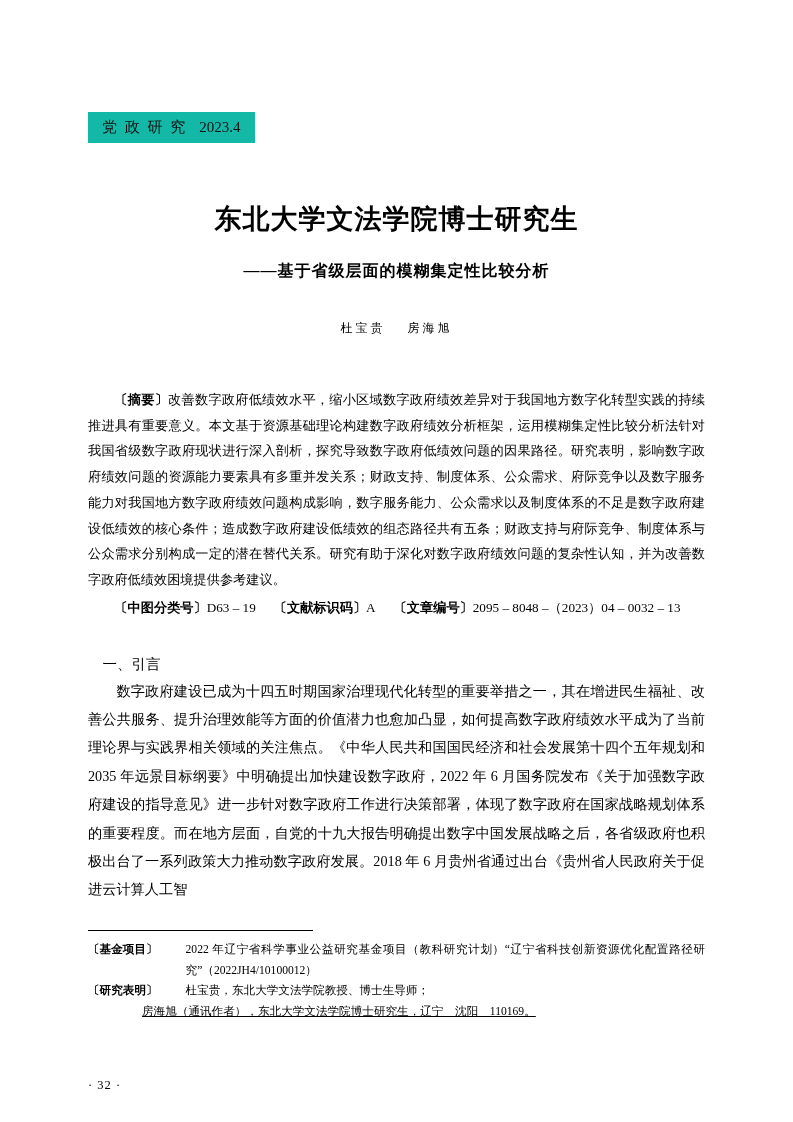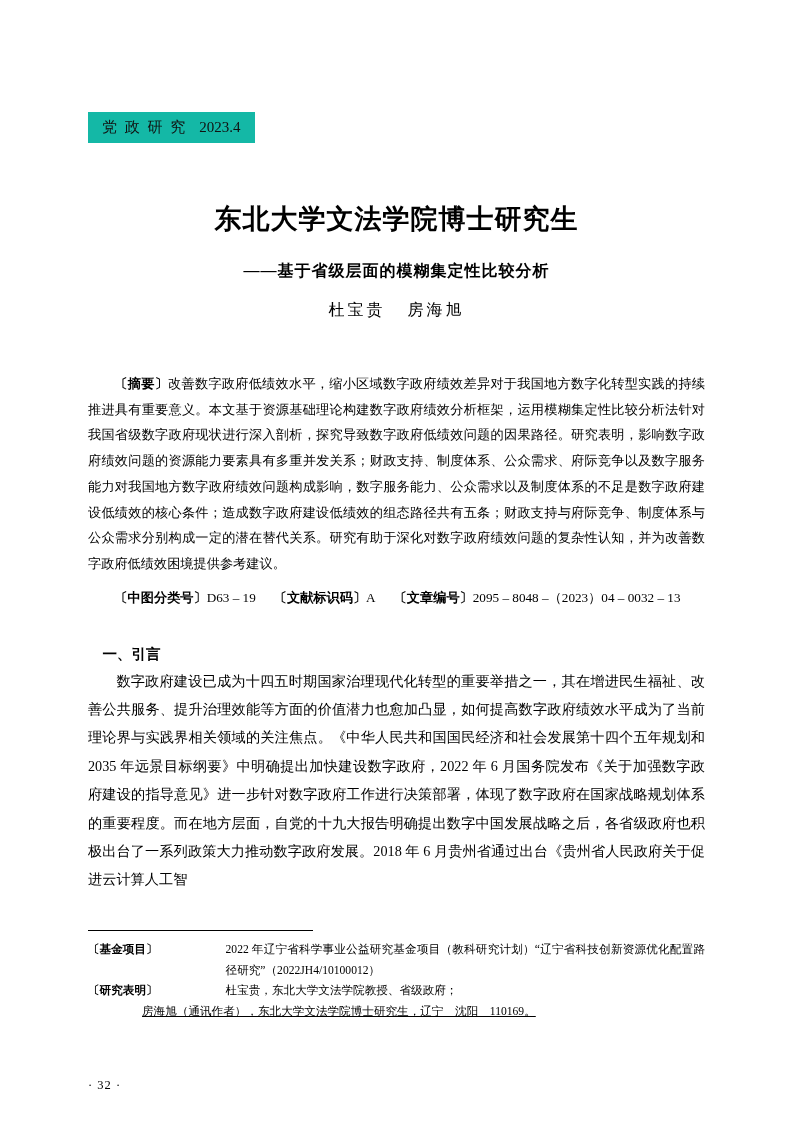--- a/index.html
+++ b/index.html
@@ -48,23 +48,23 @@
   }
   .title-sub {
     margin-top: 24px;
     text-align: center;
     font-size: 16px;
     font-family: "Liberation Serif", serif;
     font-weight: bold;
     letter-spacing: 1px;
   }
   .authors {
-    margin-top: 18px;
+    margin-top: 38px;
     text-align: center;
-    font-size: 16px;
+    font-size: 12px;
     letter-spacing: 3px;
   }
   .authors .sep {
     display: inline-block;
     width: 22px;
   }
   .abstract-block {
     margin-top: 50px;
     font-size: 13.2px;
     line-height: 1.95;
@@ -80,36 +80,36 @@
   .kw-line {
     margin-top: 8px;
     font-size: 13.2px;
     line-height: 1.95;
     text-indent: 2em;
   }
   .kw-line .lab {
     font-weight: bold;
   }
   .clsline {
-    margin-top: 8px;
+    margin-top: 2px;
     font-size: 13.2px;
     line-height: 1.95;
     text-indent: 2em;
   }
   .clsline .lab {
     font-weight: bold;
   }
   .clsline .gap {
     display: inline-block;
     width: 18px;
   }
   .section-head {
     margin-top: 34px;
     font-size: 14.5px;
-    font-weight: bold;
+    font-weight: normal;
     text-indent: 1em;
     font-family: "DejaVu Sans", sans-serif;
   }
   .body-para {
     margin-top: 3px;
     font-size: 14.2px;
     line-height: 2.0;
     text-align: justify;
     text-justify: inter-ideograph;
     text-indent: 2em;
@@ -127,21 +127,20 @@
     left: 88px;
     right: 88px;
     top: 940px;
     font-size: 11.6px;
     line-height: 1.78;
   }
   .fn-row {
     display: flex;
     align-items: flex-start;
     text-align: justify;
-    gap: 40px;
   }
   .fn-lab {
     flex: 0 0 auto;
     font-weight: bold;
     white-space: nowrap;
   }
   .fn-txt {
     flex: 1 1 auto;
     margin-left: 28px;
   }
@@ -191,20 +190,20 @@
 
   <div class="footnote-rule"></div>
 
   <div class="footnotes">
     <div class="fn-row">
       <span class="fn-lab">〔基金项目〕</span>
       <span class="fn-txt">2022 年辽宁省科学事业公益研究基金项目（教科研究计划）“辽宁省科技创新资源优化配置路径研究”（2022JH4/10100012）</span>
     </div>
     <div class="fn-row">
       <span class="fn-lab">〔研究表明〕</span>
-      <span class="fn-txt">杜宝贵，东北大学文法学院教授、省级政府；</span>
+      <span class="fn-txt">杜宝贵，东北大学文法学院教授、博士生导师；</span>
     </div>
     <div class="fn-sub">房海旭（通讯作者），东北大学文法学院博士研究生，辽宁　沈阳　110169。</div>
   </div>
 
   <div class="page-num">· 32 ·</div>
 
 </div>
 
 </body></html>

